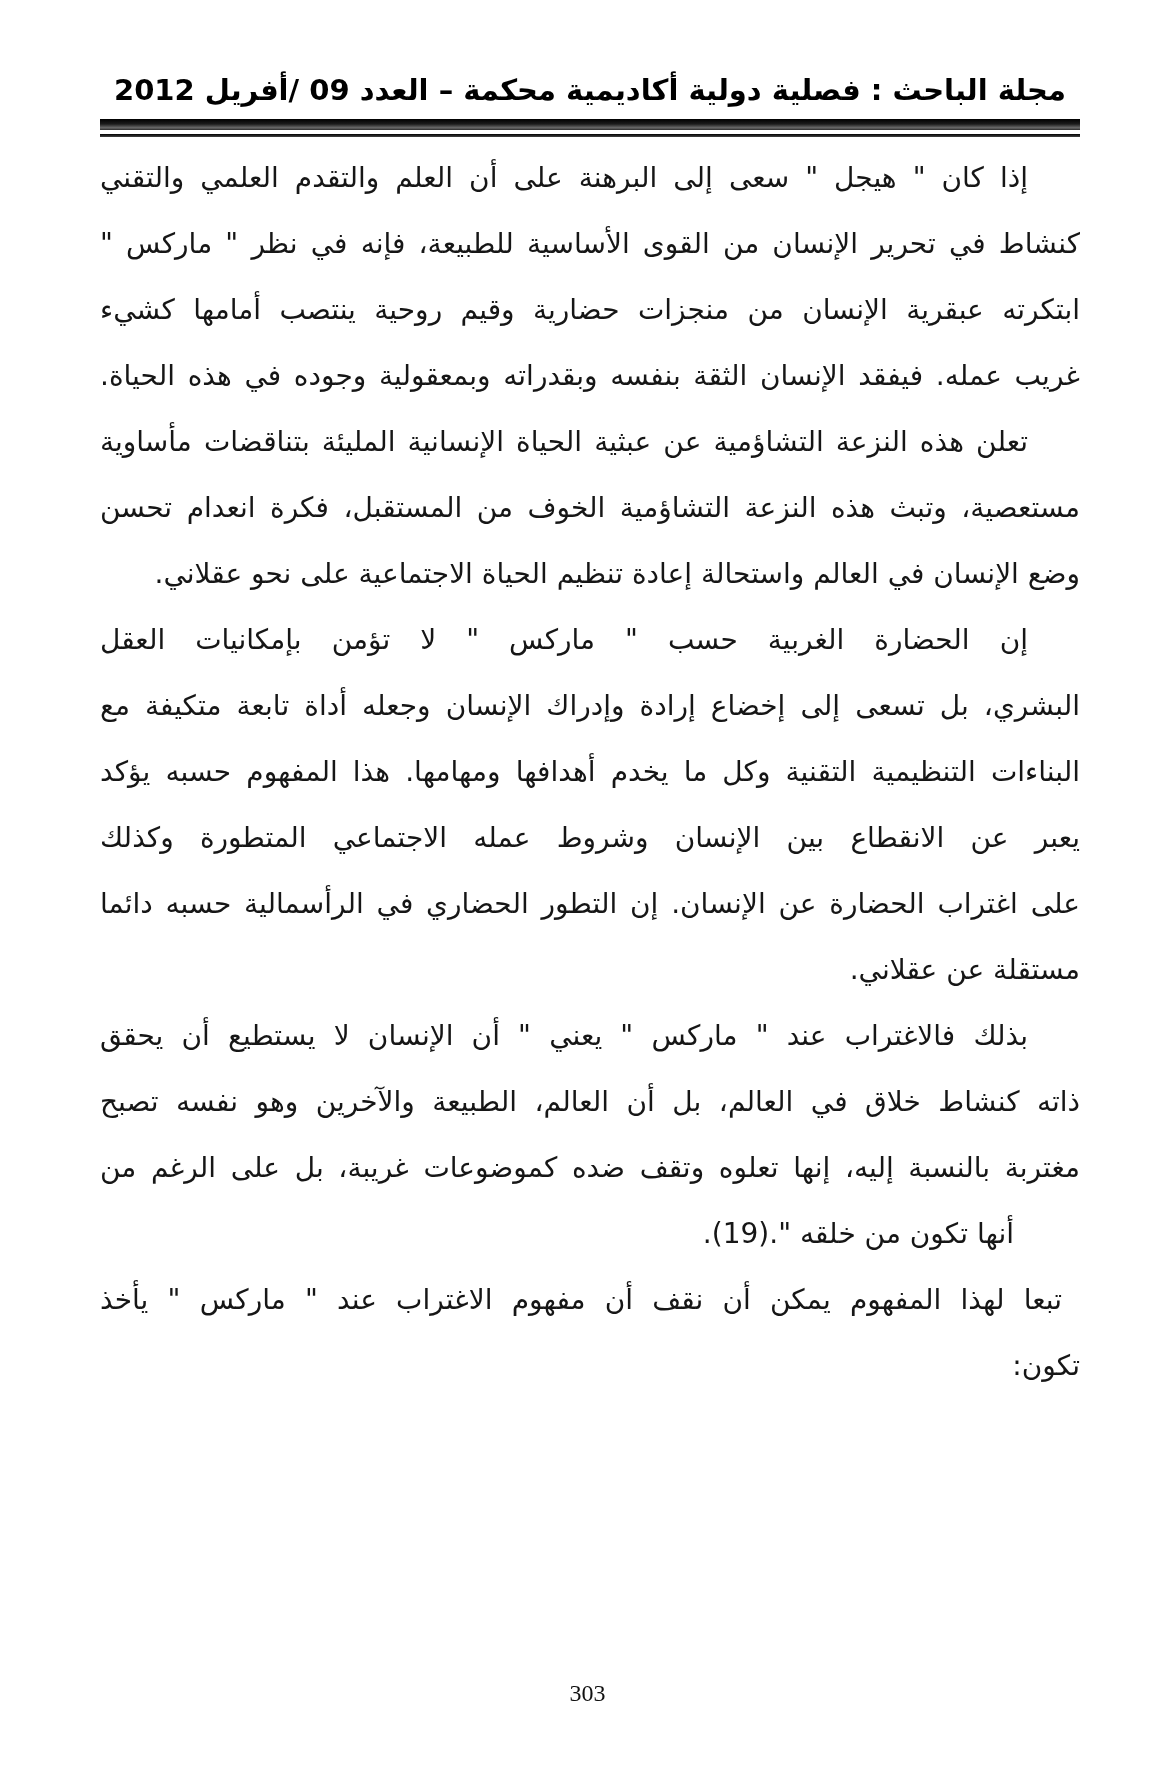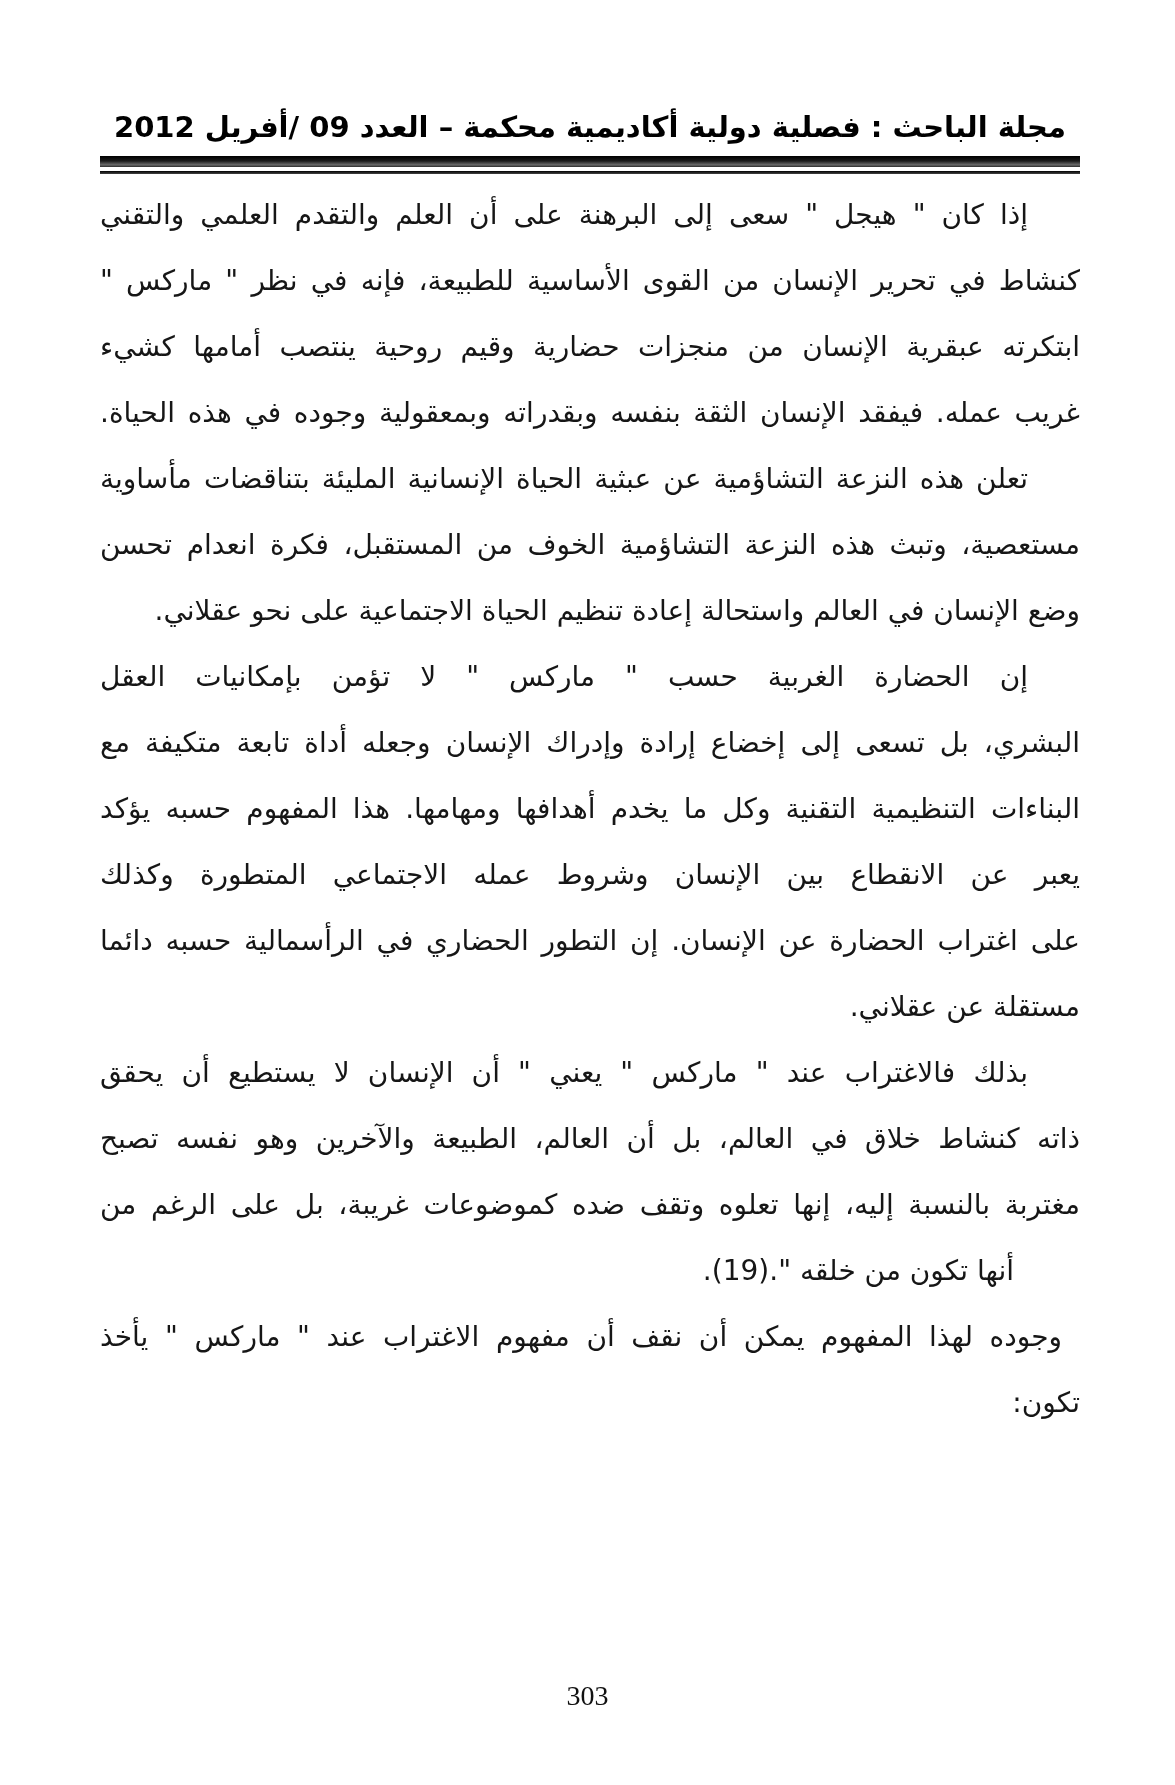--- a/index.html
+++ b/index.html
@@ -17,21 +17,20 @@
   }
   .hdr {
     direction: rtl;
     text-align: center;
     font-weight: bold;
     font-size: 29px;
     line-height: 40px;
     color: #000;
     letter-spacing: 0.5px;
     white-space: nowrap;
-    margin-top: 37px;
   }
   .rule { margin-top: 9px; }
   .rule .thick {
     height: 11px;
     background: linear-gradient(to bottom, #000 0%, #1a1a1a 45%, #6a6a6a 80%, #2a2a2a 100%);
   }
   .rule .gap { height: 4px; background: #fff; }
   .rule .thin {
     height: 3px;
     background: linear-gradient(to bottom, #000 0%, #444 100%);
@@ -53,21 +52,21 @@
   .ln.ind { padding-right: 52px; }
   .ln.ind-sm { padding-right: 18px; }
   .ln.pull { padding-right: 66px; }
   .pageno {
     position: absolute;
     top: 1680px;
     left: 0;
     right: 0;
     text-align: center;
     font-family: "Liberation Serif", serif;
-    font-size: 28px;
+    font-size: 24px;
     color: #111;
   }
 </style>
 </head>
 <body>
 
 <div class="page">
 
   <div class="hdr">مجلة الباحث : فصلية دولية أكاديمية محكمة – العدد 09 /أفريل 2012</div>
 
@@ -93,19 +92,19 @@
     <div class="ln">البناءات التنظيمية التقنية وكل ما يخدم أهدافها ومهامها. هذا المفهوم حسبه يؤكد</div>
     <div class="ln">يعبر عن الانقطاع بين الإنسان وشروط عمله الاجتماعي المتطورة وكذلك</div>
     <div class="ln">على اغتراب الحضارة عن الإنسان. إن التطور الحضاري في الرأسمالية حسبه دائما</div>
     <div class="ln last">مستقلة عن عقلاني.</div>
 
     <div class="ln ind">بذلك فالاغتراب عند " ماركس " يعني " أن الإنسان لا يستطيع أن يحقق</div>
     <div class="ln">ذاته كنشاط خلاق في العالم، بل أن العالم، الطبيعة والآخرين وهو نفسه تصبح</div>
     <div class="ln">مغتربة بالنسبة إليه، إنها تعلوه وتقف ضده كموضوعات غريبة، بل على الرغم من</div>
     <div class="ln last pull">أنها تكون من خلقه ".(19).</div>
 
-    <div class="ln ind-sm">وجوده لهذا المفهوم يمكن أن نقف أن مفهوم الاغتراب عند " ماركس " يأخذ</div>
+    <div class="ln ind-sm">تبعا لهذا المفهوم يمكن أن نقف أن مفهوم الاغتراب عند " ماركس " يأخذ</div>
     <div class="ln last">تكون:</div>
   </div>
 
   <div class="pageno">303</div>
 
 </div>
 
 </body></html>

